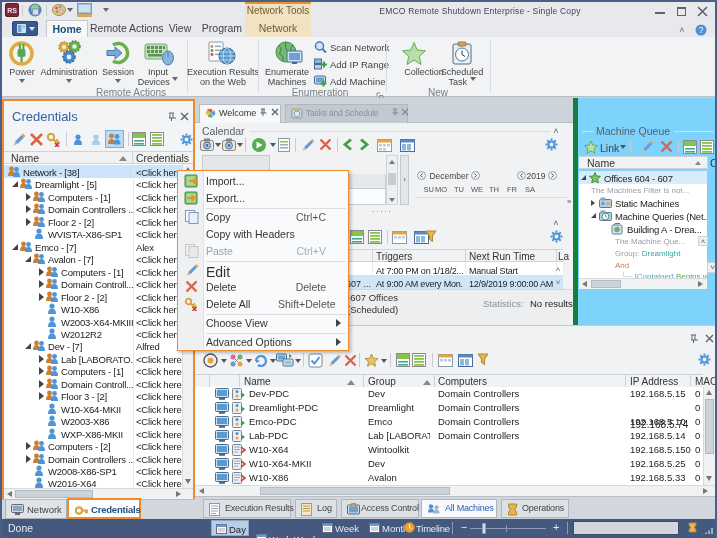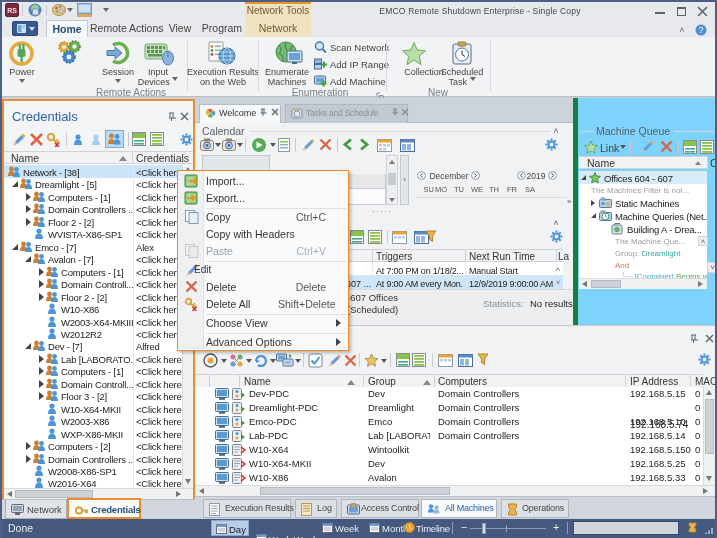--- a/index.html
+++ b/index.html
@@ -84,20 +84,21 @@
   <div class="bigbtn" style="left:0px;width:40px">Power<br><span class="car" style="margin-top:2px"></span></div>
 
   <svg class="abs" style="left:54px;top:3px" width="27" height="26">
       <circle cx="8" cy="7" r="5" fill="#e2aa3c" stroke="#c08a1c" stroke-width="1.5" stroke-dasharray="1.8 1.4"></circle>
       <circle cx="8" cy="7" r="2" fill="#f2f3f5"></circle>
       <circle cx="18.5" cy="6.5" r="5.5" fill="#6ab04c" stroke="#4a903c" stroke-width="1.5" stroke-dasharray="1.8 1.4"></circle>
       <circle cx="18.5" cy="6.5" r="2.2" fill="#f2f3f5"></circle>
       <circle cx="13" cy="17" r="6" fill="#4888c8" stroke="#2868a8" stroke-width="1.5" stroke-dasharray="2 1.5"></circle>
       <circle cx="13" cy="17" r="2.4" fill="#f2f3f5"></circle>
     </svg>
+  <div class="bigbtn" style="left:28px;width:78px">Administration<br><span class="car" style="margin-top:2px"></span></div>
 
   <svg class="abs" style="left:103px;top:3px" width="26" height="26">
       <path d="M8 5 A 9.5 9.5 0 1 1 8 21" fill="none" stroke="#6ab04c" stroke-width="3.5"></path>
       <path d="M2 10.5 h8 v-3.5 l7 6 -7 6 v-3.5 h-8 Z" fill="#7aa8d8" stroke="#4a78a8"></path>
     </svg>
   <div class="bigbtn" style="left:93px;width:46px">Session<br><span class="car" style="margin-top:2px"></span></div>
 
   <svg class="abs" style="left:142px;top:4px" width="30" height="25">
       <rect x="1" y="3" width="22" height="15" rx="2" fill="#bfe0b8" stroke="#7aa474"></rect>
       <g fill="#5d9456">
@@ -1153,21 +1154,21 @@
       <rect x="4" y="2.5" width="9" height="11" fill="#e4e4e4" stroke="#999"></rect>
     </svg>
 <div class="abs" style="left:28px;top:74px;font-size:10.5px;color:#9aa0a8">Paste</div>
 <div class="abs" style="left:100px;top:74px;width:48px;text-align:right;font-size:10.5px;color:#a8adb3">Ctrl+V</div>
 <div class="abs" style="left:28px;top:89.5px;width:140px;height:1px;background:#dddfe2"></div>
 <svg class="abs" style="left:7px;top:92px" width="14" height="14">
       <path d="M3.2 9 L9.8 2.4 L12 4.6 L5.4 11.2 Z" fill="#6a9ad8"></path>
       <path d="M9.8 2.4 L11.2 1 L13.4 3.2 L12 4.6 Z" fill="#e8a33c"></path>
       <path d="M3.2 9 L5.4 11.2 L1.6 12.8 Z" fill="#d8b88a"></path>
     </svg>
-<div class="abs" style="left:16px;top:93px;font-size:10px;color:#333">Edit</div>
+<div class="abs" style="left:28px;top:93px;font-size:14px;color:#333">Edit</div>
 <svg class="abs" style="left:7px;top:109px" width="13" height="13">
       <path d="M1.5 1.5 L11.5 11.5 M11.5 1.5 L1.5 11.5" stroke="#db6448" stroke-width="2.4"></path>
     </svg>
 <div class="abs" style="left:28px;top:110px;font-size:10.5px;color:#333">Delete</div>
 <div class="abs" style="left:100px;top:110px;width:48px;text-align:right;font-size:10.5px;color:#555">Delete</div>
 <svg class="abs" style="left:6px;top:126px" width="15" height="14">
       <circle cx="4.5" cy="4.5" r="2.8" fill="none" stroke="#d8a23c" stroke-width="1.8"></circle>
       <path d="M6.5 6.5 L11 11 M9 8 l2 -1.5 M10.5 10 l2 -1.5" stroke="#d8a23c" stroke-width="1.8"></path>
       <path d="M8.5 10 l4 4 M12.5 10 l-4 4" stroke="#c33" stroke-width="1.5"></path>
     </svg>

